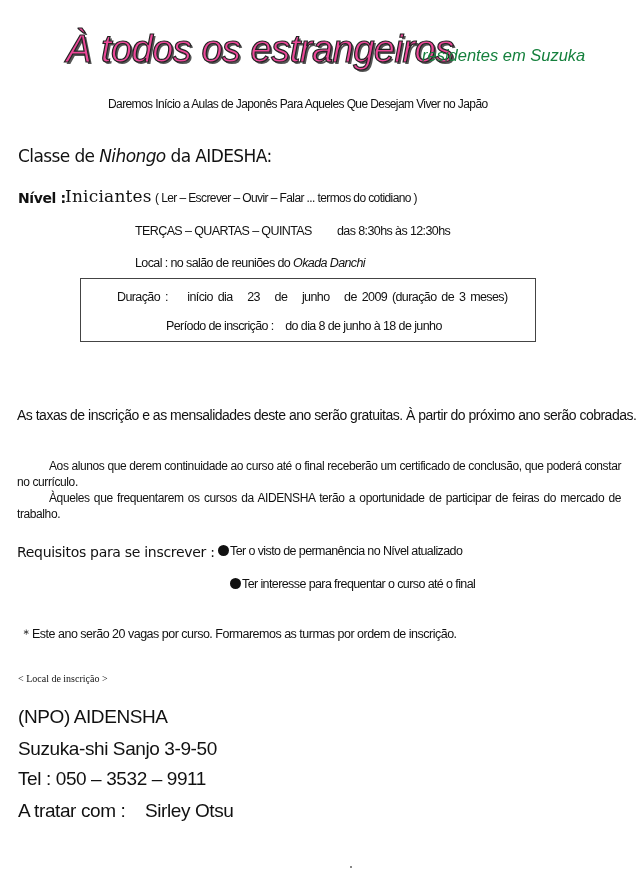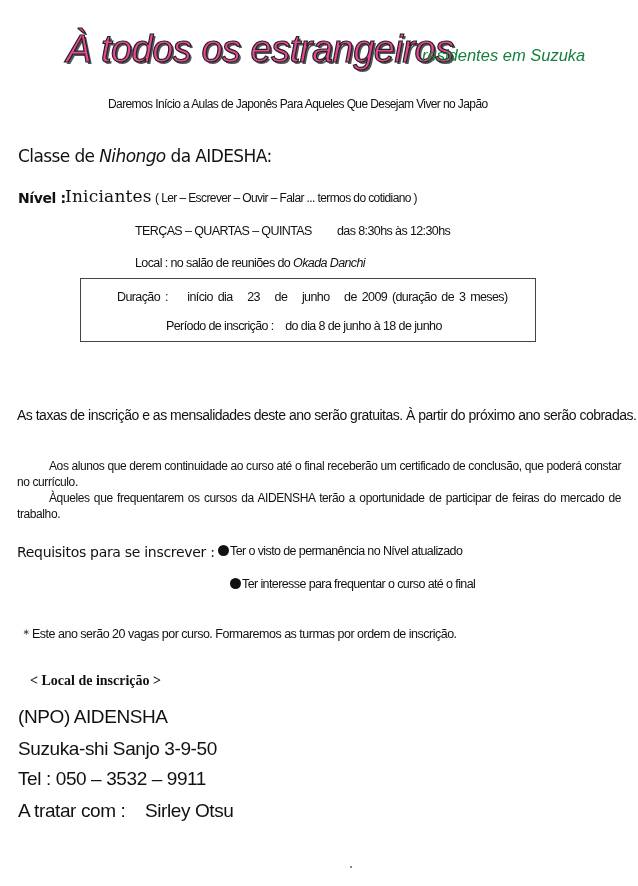--- a/index.html
+++ b/index.html
@@ -29,21 +29,21 @@
     .para { position: absolute; left: 17px; width: 604px; font-size: 12px; line-height: 16px; letter-spacing: -0.4px; text-align: justify; white-space: normal; }
     .para .indent { display: inline-block; width: 32px; }
     .p1 { top: 458px; }
     .p2 { top: 490px; }
     .req-label { left: 17px; top: 544px; font-size: 14px; font-family: "DejaVu Sans", sans-serif; letter-spacing: -0.3px; }
     .req-item { font-size: 12.5px; letter-spacing: -0.6px; }
     .req1 { left: 218px; top: 544px; }
     .req2 { left: 222px; top: 577px; padding-left: 8px; }
     .bullet { display: inline-block; width: 11px; height: 11px; border-radius: 50%; background: #111; vertical-align: -1px; margin-right: 1px; }
     .note { left: 20px; top: 626px; font-size: 12.5px; letter-spacing: -0.5px; }
-    .contact-title { left: 30px; top: 673px; font-size: 14px; font-weight: bold; font-family: "Liberation Serif", serif; }
+    .contact-title { left: 18px; top: 673px; font-size: 10px; font-weight: normal; font-family: "Liberation Serif", serif; }
     .contact { left: 18px; font-size: 19px; letter-spacing: -0.4px; }
     .c1 { top: 706px; }
     .c2 { top: 738px; }
     .c3 { top: 768px; }
     .c4 { top: 800px; }
     .speck { position: absolute; left: 350px; top: 866px; width: 2px; height: 2px; background: #888; }
   </style>
 </head>
 <body>
 

